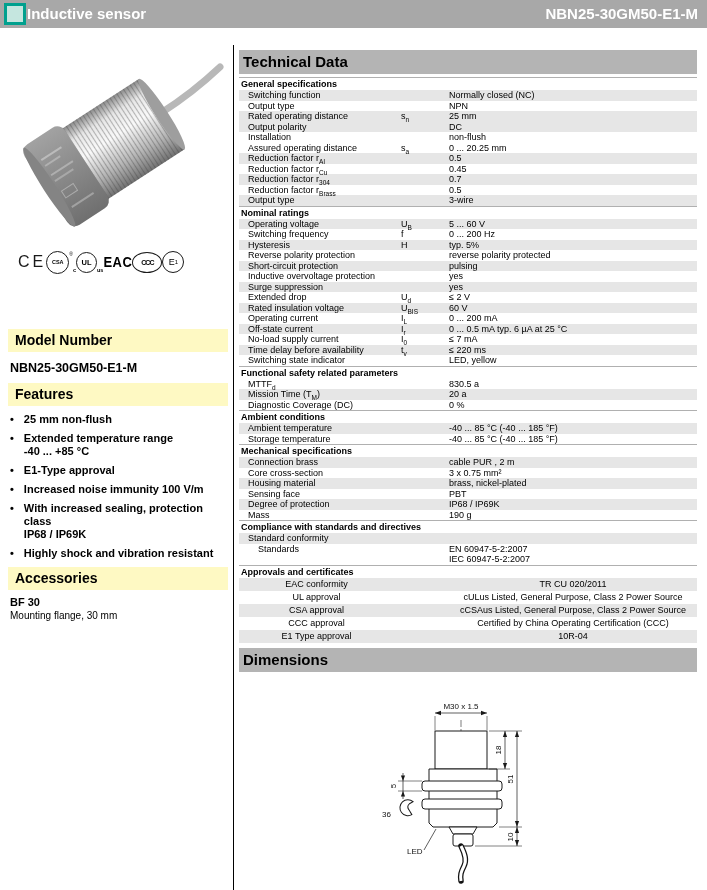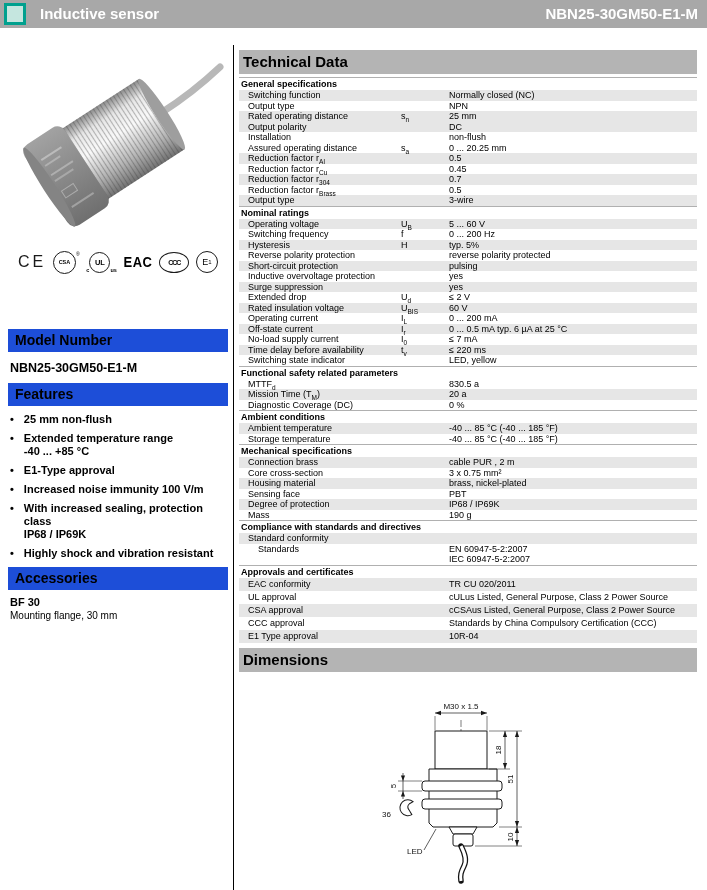--- a/index.html
+++ b/index.html
@@ -2,62 +2,62 @@
 <html><head>
 <meta charset="utf-8">
 <style>
   html,body{margin:0;padding:0;background:#fff;}
   .page{position:relative;width:707px;height:890px;background:#fff;overflow:hidden;
         font-family:"Liberation Sans",sans-serif;color:#000;}
   
   .topbar{position:absolute;left:0;top:0;width:707px;height:28px;background:#a8a8a8;}
   .brandicon{position:absolute;left:4px;top:3px;width:16px;height:16px;background:#c5e6df;
              border:3px solid #00a08e;}
-  .ptitle{position:absolute;left:40px;top:5px;font-size:15px;font-weight:bold;color:#fff;}
+  .ptitle{position:absolute;left:27px;top:5px;font-size:15px;font-weight:bold;color:#fff;}
   .pmodel{position:absolute;right:9px;top:5px;font-size:15px;font-weight:bold;color:#fff;}
   .vline{position:absolute;left:233px;top:45px;width:1px;height:845px;background:#000;}
   
   .leftcol{position:absolute;left:8px;top:45px;width:220px;}
   .photo{height:186px;margin-top:4px;}
-  .logos{height:30px;margin-top:12px;display:flex;align-items:center;justify-content:space-between;
+  .logos{height:30px;margin-top:12px;display:flex;align-items:center;justify-content:flex-start;
          padding:0 10px;}
   .lg-ce{font-size:16px;letter-spacing:3px;color:#1a1a1a;}
   .lg-circle{width:21px;height:21px;border:1.5px solid #1a1a1a;border-radius:50%;display:flex;
              align-items:center;justify-content:center;font-size:5.5px;font-weight:bold;}
   .lg-ul-wrap{display:flex;align-items:flex-end;font-size:5.5px;font-weight:bold;}
   .lg-ul{width:19px;height:19px;border:1.5px solid #1a1a1a;border-radius:50%;display:flex;
          align-items:center;justify-content:center;font-size:7.5px;font-weight:bold;}
   .lg-eac{font-size:13px;font-weight:bold;letter-spacing:0.5px;transform:scaleY(1.1);}
   .lg-ccc{width:28px;height:19px;border:1.5px solid #1a1a1a;border-radius:50%;display:flex;
           align-items:center;justify-content:center;font-size:7px;font-weight:bold;letter-spacing:-1px;}
   .lg-e1{width:20px;height:20px;border:1px solid #1a1a1a;border-radius:50%;display:flex;
          align-items:center;justify-content:center;font-size:9px;}
   .lg-e1 sub{font-size:6px;}
   .lg-sup{font-size:5px;vertical-align:super;}
-  .lbar{background:#1d4ed8;font-size:14px;font-weight:bold;padding:3px 0 4px 7px;}
+  .lbar{background:#fef9c3;font-size:14px;font-weight:bold;padding:3px 0 4px 7px;}
   .lbar.first{margin-top:52px;}
   .mnum{margin-top:9px;padding-left:2px;font-size:12.5px;font-weight:bold;height:14px;}
   .lbar.feat{margin-top:8px;}
   ul.features{list-style:none;margin:7px 0 0 0;padding:0 0 0 2px;}
   ul.features li{display:flex;gap:10px;font-size:11px;font-weight:bold;margin-bottom:6px;
                  line-height:13px;}
   ul.features li .dot{flex:0 0 auto;}
   ul.features li .ftext{white-space:pre-line;}
   .lbar.acc{margin-top:7px;}
   .acc-code{margin-top:6px;padding-left:2px;font-size:11px;font-weight:bold;}
   .acc-desc{margin-top:2px;padding-left:2px;font-size:10px;}
   
   .rightcol{position:absolute;left:239px;top:50px;width:458px;}
   .tbar{background:#b4b4b4;font-size:15px;font-weight:bold;padding:3px 8px 4px 4px;}
   #techtable{margin-top:3px;}
   .tsect{font-size:9px;font-weight:bold;padding:2px 0 1px 2px;border-top:1px solid #b0b0b0;
          line-height:9px;}
   .trow{display:flex;line-height:10.5px;font-size:9px;gap:16px;}
   .trow.g{background:#e6e6e6;}
-  .trow.tall{line-height:13px;}
+  .trow.tall{line-height:13px;text-align:center;}
   .tl{width:146px;flex:0 0 146px;padding-left:9px;box-sizing:border-box;}
   .trow.ind2 .tl{padding-left:19px;}
   .ts{width:32px;flex:0 0 32px;}
   .tv{flex:1;white-space:pre-line;}
   sub{font-size:6.5px;line-height:0;}
   .tbar.dim{margin-top:5px;}
   .dimsvg{display:block;margin:10px 0 0 140px;}
   .dimsvg text{font-family:"Liberation Sans",sans-serif;font-size:8px;fill:#111;}
   svg .ln{stroke:#1a1a1a;stroke-width:1;fill:#fff;}
   svg .thin{stroke:#1a1a1a;stroke-width:0.55;fill:none;}
@@ -386,21 +386,21 @@
           <div class="tv">cULus Listed, General Purpose, Class 2 Power Source</div>
         </div>
         <div class="trow g tall">
           <div class="tl"><span>CSA approval</span></div>
           <div class="ts"></div>
           <div class="tv">cCSAus Listed, General Purpose, Class 2 Power Source</div>
         </div>
         <div class="trow tall">
           <div class="tl"><span>CCC approval</span></div>
           <div class="ts"></div>
-          <div class="tv">Standards by China Compulsory Certification (CCC)</div>
+          <div class="tv">Certified by China Operating Certification (CCC)</div>
         </div>
         <div class="trow g tall">
           <div class="tl"><span>E1 Type approval</span></div>
           <div class="ts"></div>
           <div class="tv">10R-04</div>
         </div>
       </div>
 
     <div class="tbar dim">Dimensions</div>
 

